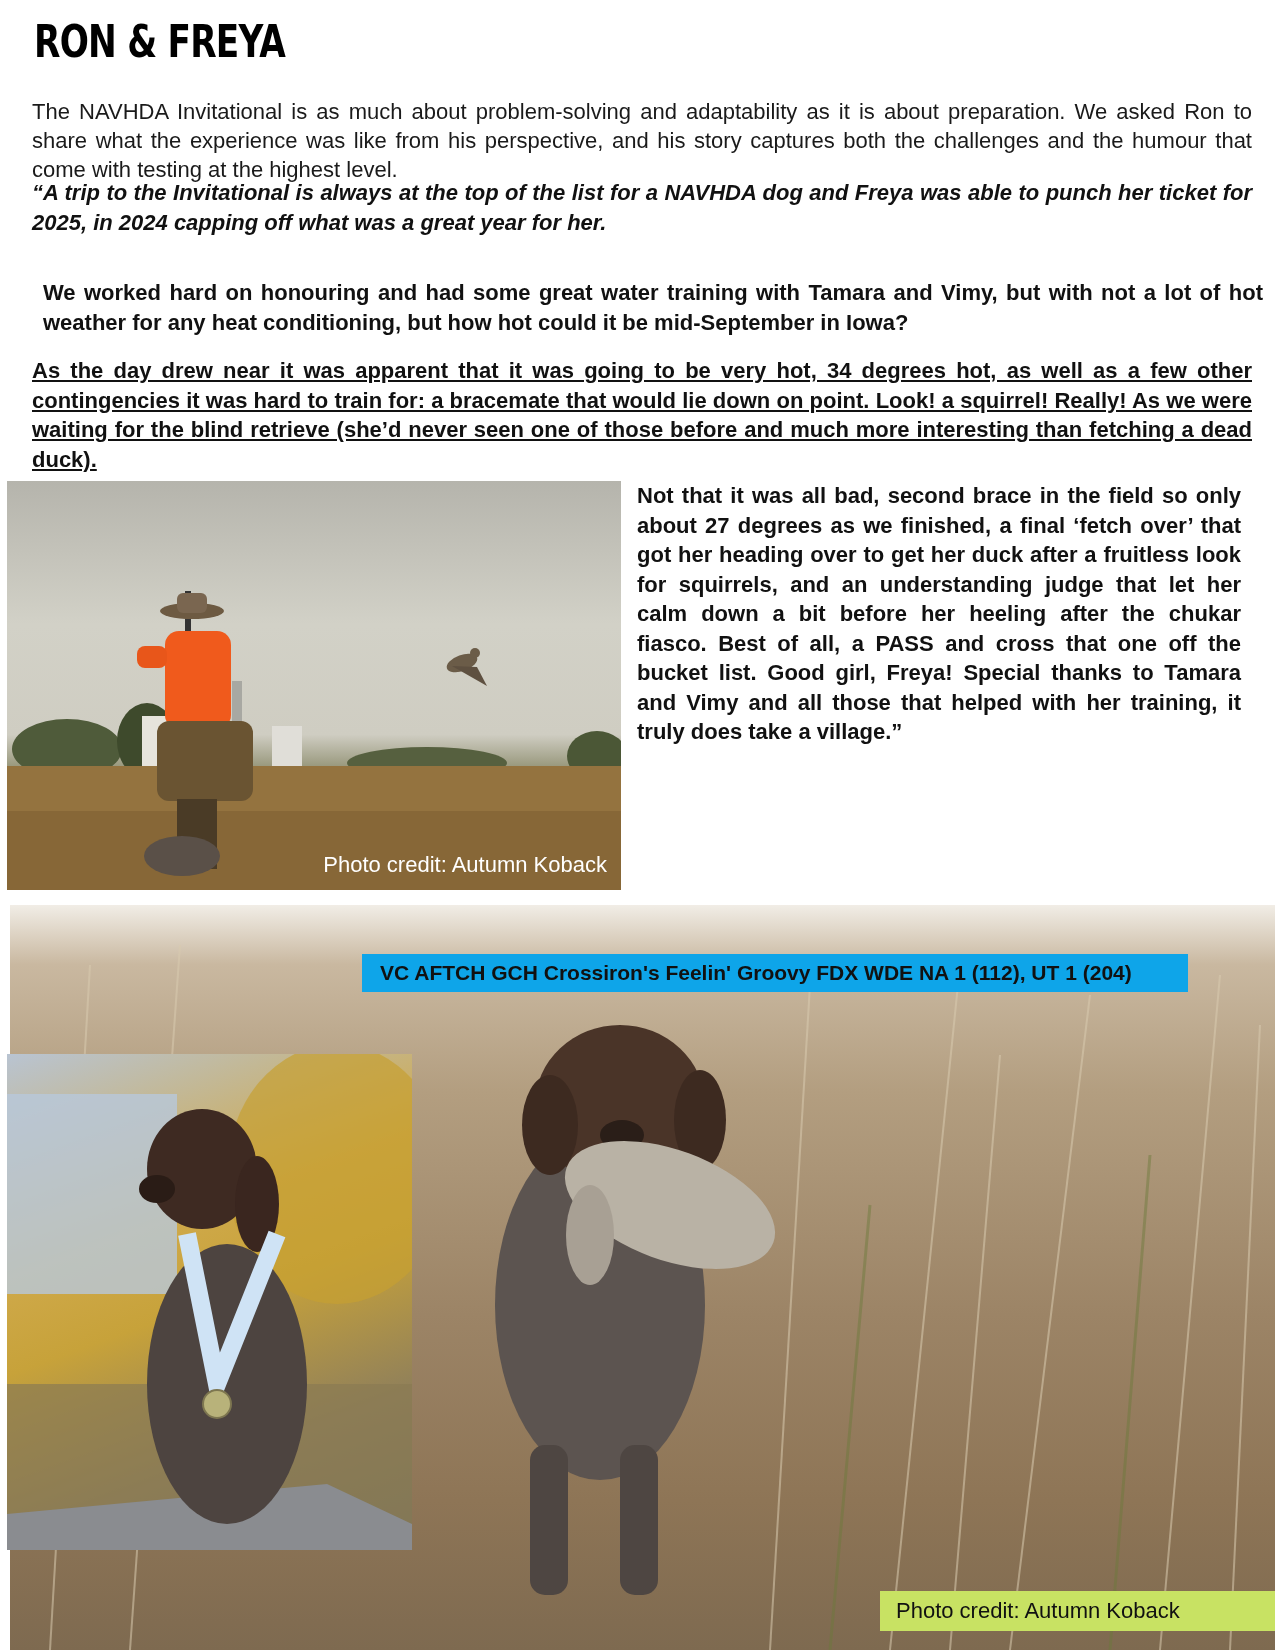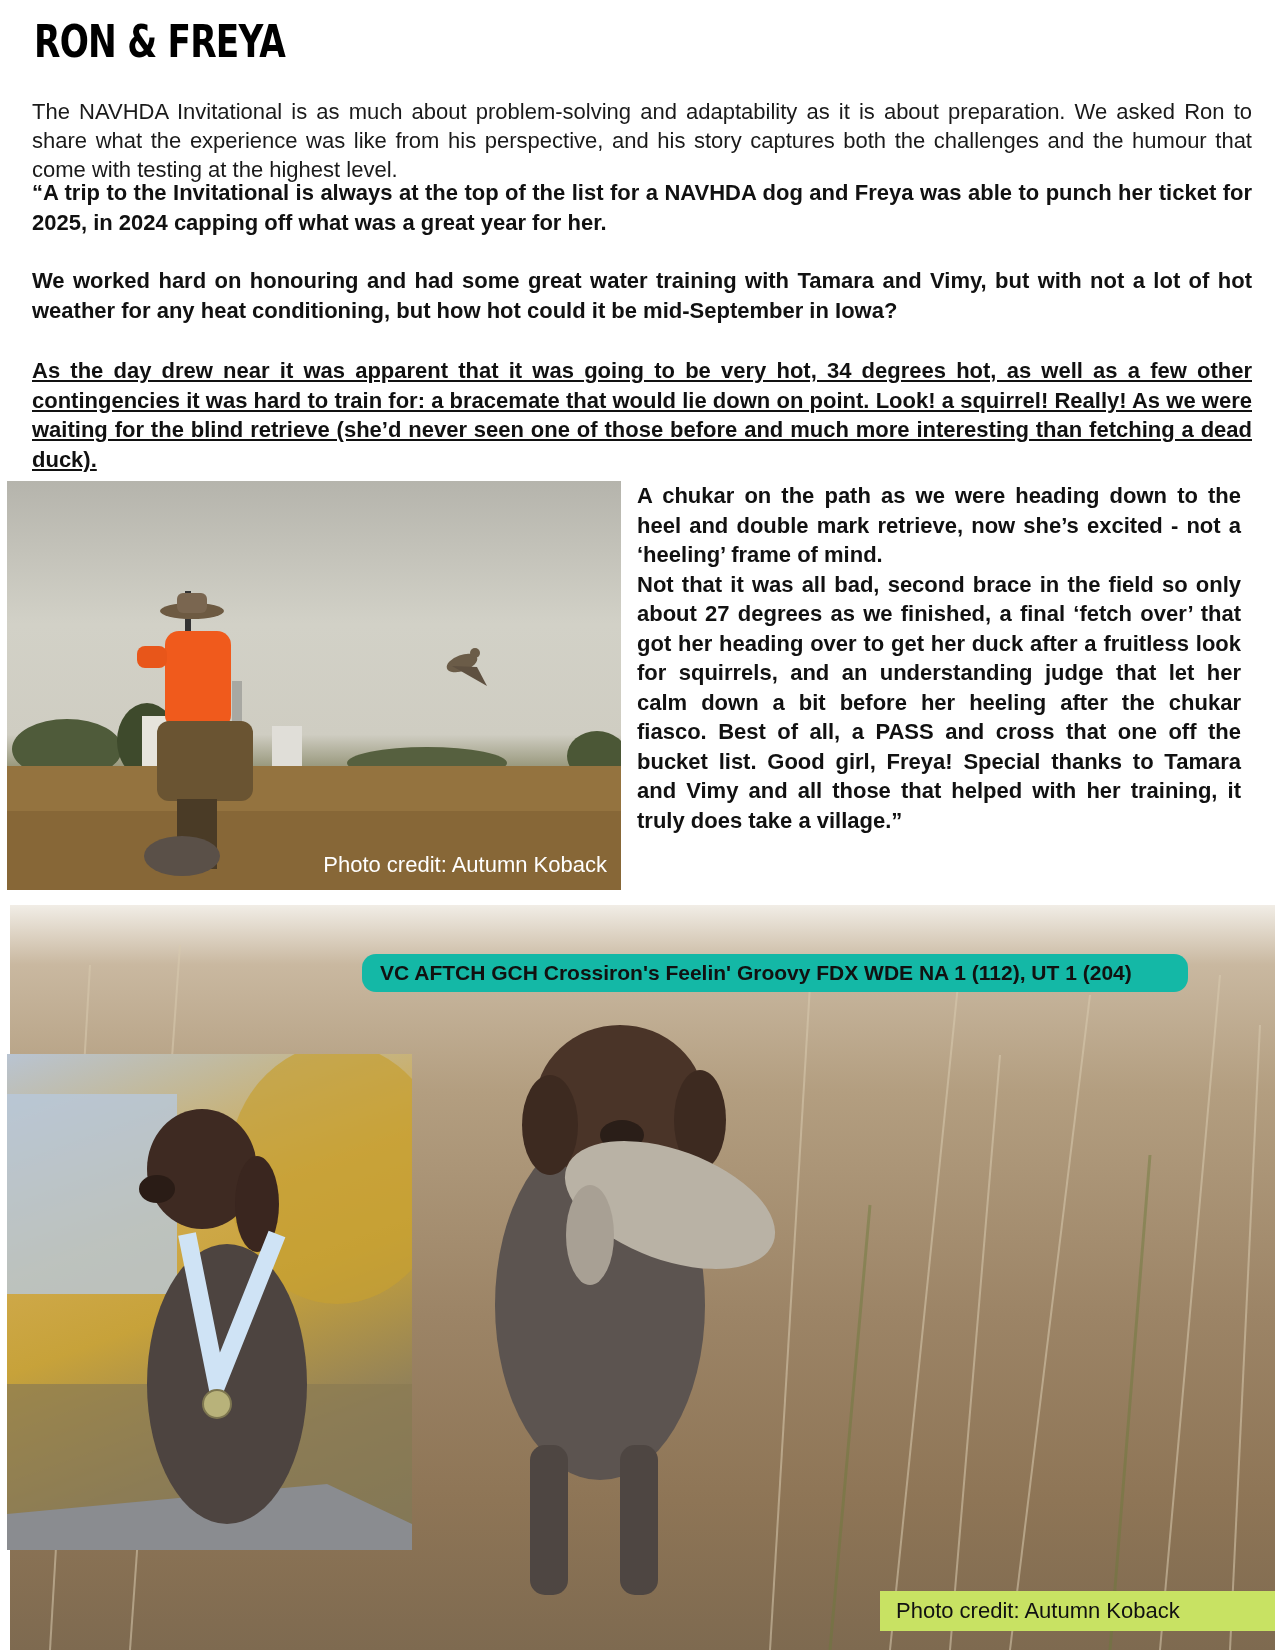--- a/index.html
+++ b/index.html
@@ -1,25 +1,25 @@
 <!DOCTYPE html>
 <html><head>
 <meta charset="utf-8">
 <style>
   html, body { margin: 0; padding: 0; }
   body { width: 1275px; height: 1650px; background: #ffffff; position: relative; overflow: hidden; font-family: "Liberation Sans", sans-serif; color: #111; }
   .title { position: absolute; left: 34px; top: 18px; font-family: "DejaVu Sans", sans-serif; font-weight: bold; font-size: 44px; letter-spacing: -1px; transform: scaleX(0.78); transform-origin: left top; color: #000; line-height: 1.1; }
   .intro { position: absolute; left: 32px; top: 78px; width: 1220px; font-size: 22px; line-height: 29px; text-align: justify; color: #1a1a1a; margin-top: 19px; }
   .quote { position: absolute; left: 32px; width: 1220px; font-size: 22px; line-height: 29.5px; font-weight: bold; text-align: justify; color: #111; }
-  .q1 { top: 178px; } .q2 { top: 266px; } .q3 { top: 356px; text-decoration: underline; }
+  .q1 { top: 178px; font-style: italic; } .q2 { top: 278px; margin-left: 11px; } .q3 { top: 356px; text-decoration: underline; }
   .photo1 { position: absolute; left: 7px; top: 481px; width: 614px; height: 409px; overflow: hidden; background: linear-gradient(180deg, #b5b4ac 0%, #d2d1c7 35%, #cfcdc2 62%, #8a8a6a 72%, #8a6d42 80%, #9c7a4a 100%); }
   .right-col { position: absolute; left: 637px; top: 481px; width: 604px; font-size: 22px; line-height: 29.5px; font-weight: bold; text-align: justify; color: #111; }
   .credit1 { position: absolute; right: 14px; bottom: 12px; color: #fff; font-size: 22px; }
   .field { position: absolute; left: 10px; top: 905px; width: 1265px; height: 745px; background: linear-gradient(180deg, #f1ede6 0%, #c9b8a0 8%, #b39e80 25%, #9c8466 55%, #8e7556 80%, #7e6a50 100%); overflow: hidden; }
-  .banner { position: absolute; left: 362px; top: 954px; width: 826px; height: 38px; background: #14b8a6; color: #111; font-weight: bold; font-size: 21px; line-height: 38px; padding-left: 18px; box-sizing: border-box; border-radius: 14px; }
+  .banner { position: absolute; left: 362px; top: 954px; width: 826px; height: 38px; background: #0ea5e9; color: #111; font-weight: bold; font-size: 21px; line-height: 38px; padding-left: 18px; box-sizing: border-box; }
   .photo3 { position: absolute; left: 7px; top: 1054px; width: 405px; height: 496px; background: linear-gradient(160deg, #b9c4d2 0%, #cfa94a 35%, #c7a23a 50%, #90805a 75%, #6f6f60 100%); overflow: hidden; }
   .credit2 { position: absolute; left: 880px; top: 1591px; width: 395px; height: 40px; background: #c8e263; color: #111; font-size: 22px; line-height: 40px; padding-left: 16px; box-sizing: border-box; }
   svg { display: block; }
 </style>
 </head>
 <body>
 
 <div class="title">RON &amp; FREYA</div>
 <div class="intro">The NAVHDA Invitational is as much about problem-solving and adaptability as it is about preparation. We asked Ron to share what the experience was like from his perspective, and his story captures both the challenges and the humour that come with testing at the highest level.</div>
 <div class="quote q1">“A trip to the Invitational is always at the top of the list for a NAVHDA dog and Freya was able to punch her ticket for 2025, in 2024 capping off what was a great year for her.</div>
@@ -53,21 +53,20 @@
     <g>
       <ellipse cx="455" cy="182" rx="16" ry="8" fill="#6b5c48" transform="rotate(-20 455 182)"></ellipse>
       <polygon points="445,185 480,205 470,186" fill="#5e5040"></polygon>
       <circle cx="468" cy="172" r="5" fill="#6b5c48"></circle>
     </g>
   </svg>
   <div class="credit1">Photo credit: Autumn Koback</div>
 </div>
 
 <div class="right-col">
-  <div>A chukar on the path as we were heading down to the heel and double mark retrieve, now she’s excited - not a ‘heeling’ frame of mind.</div>
   <div>Not that it was all bad, second brace in the field so only about 27 degrees as we finished, a final ‘fetch over’ that got her heading over to get her duck after a fruitless look for squirrels, and an understanding judge that let her calm down a bit before her heeling after the chukar fiasco. Best of all, a PASS and cross that one off the bucket list. Good girl, Freya! Special thanks to Tamara and Vimy and all those that helped with her training, it truly does take a village.”</div>
 </div>
 
 <div class="field">
   <svg width="1265" height="745" viewBox="0 0 1265 745">
     <g stroke="#d9cbb0" stroke-width="2" opacity="0.55">
       <line x1="40" y1="745" x2="80" y2="60"></line>
         <line x1="120" y1="745" x2="170" y2="40"></line>
       <line x1="760" y1="745" x2="800" y2="80"></line>
         <line x1="880" y1="745" x2="950" y2="60"></line>

